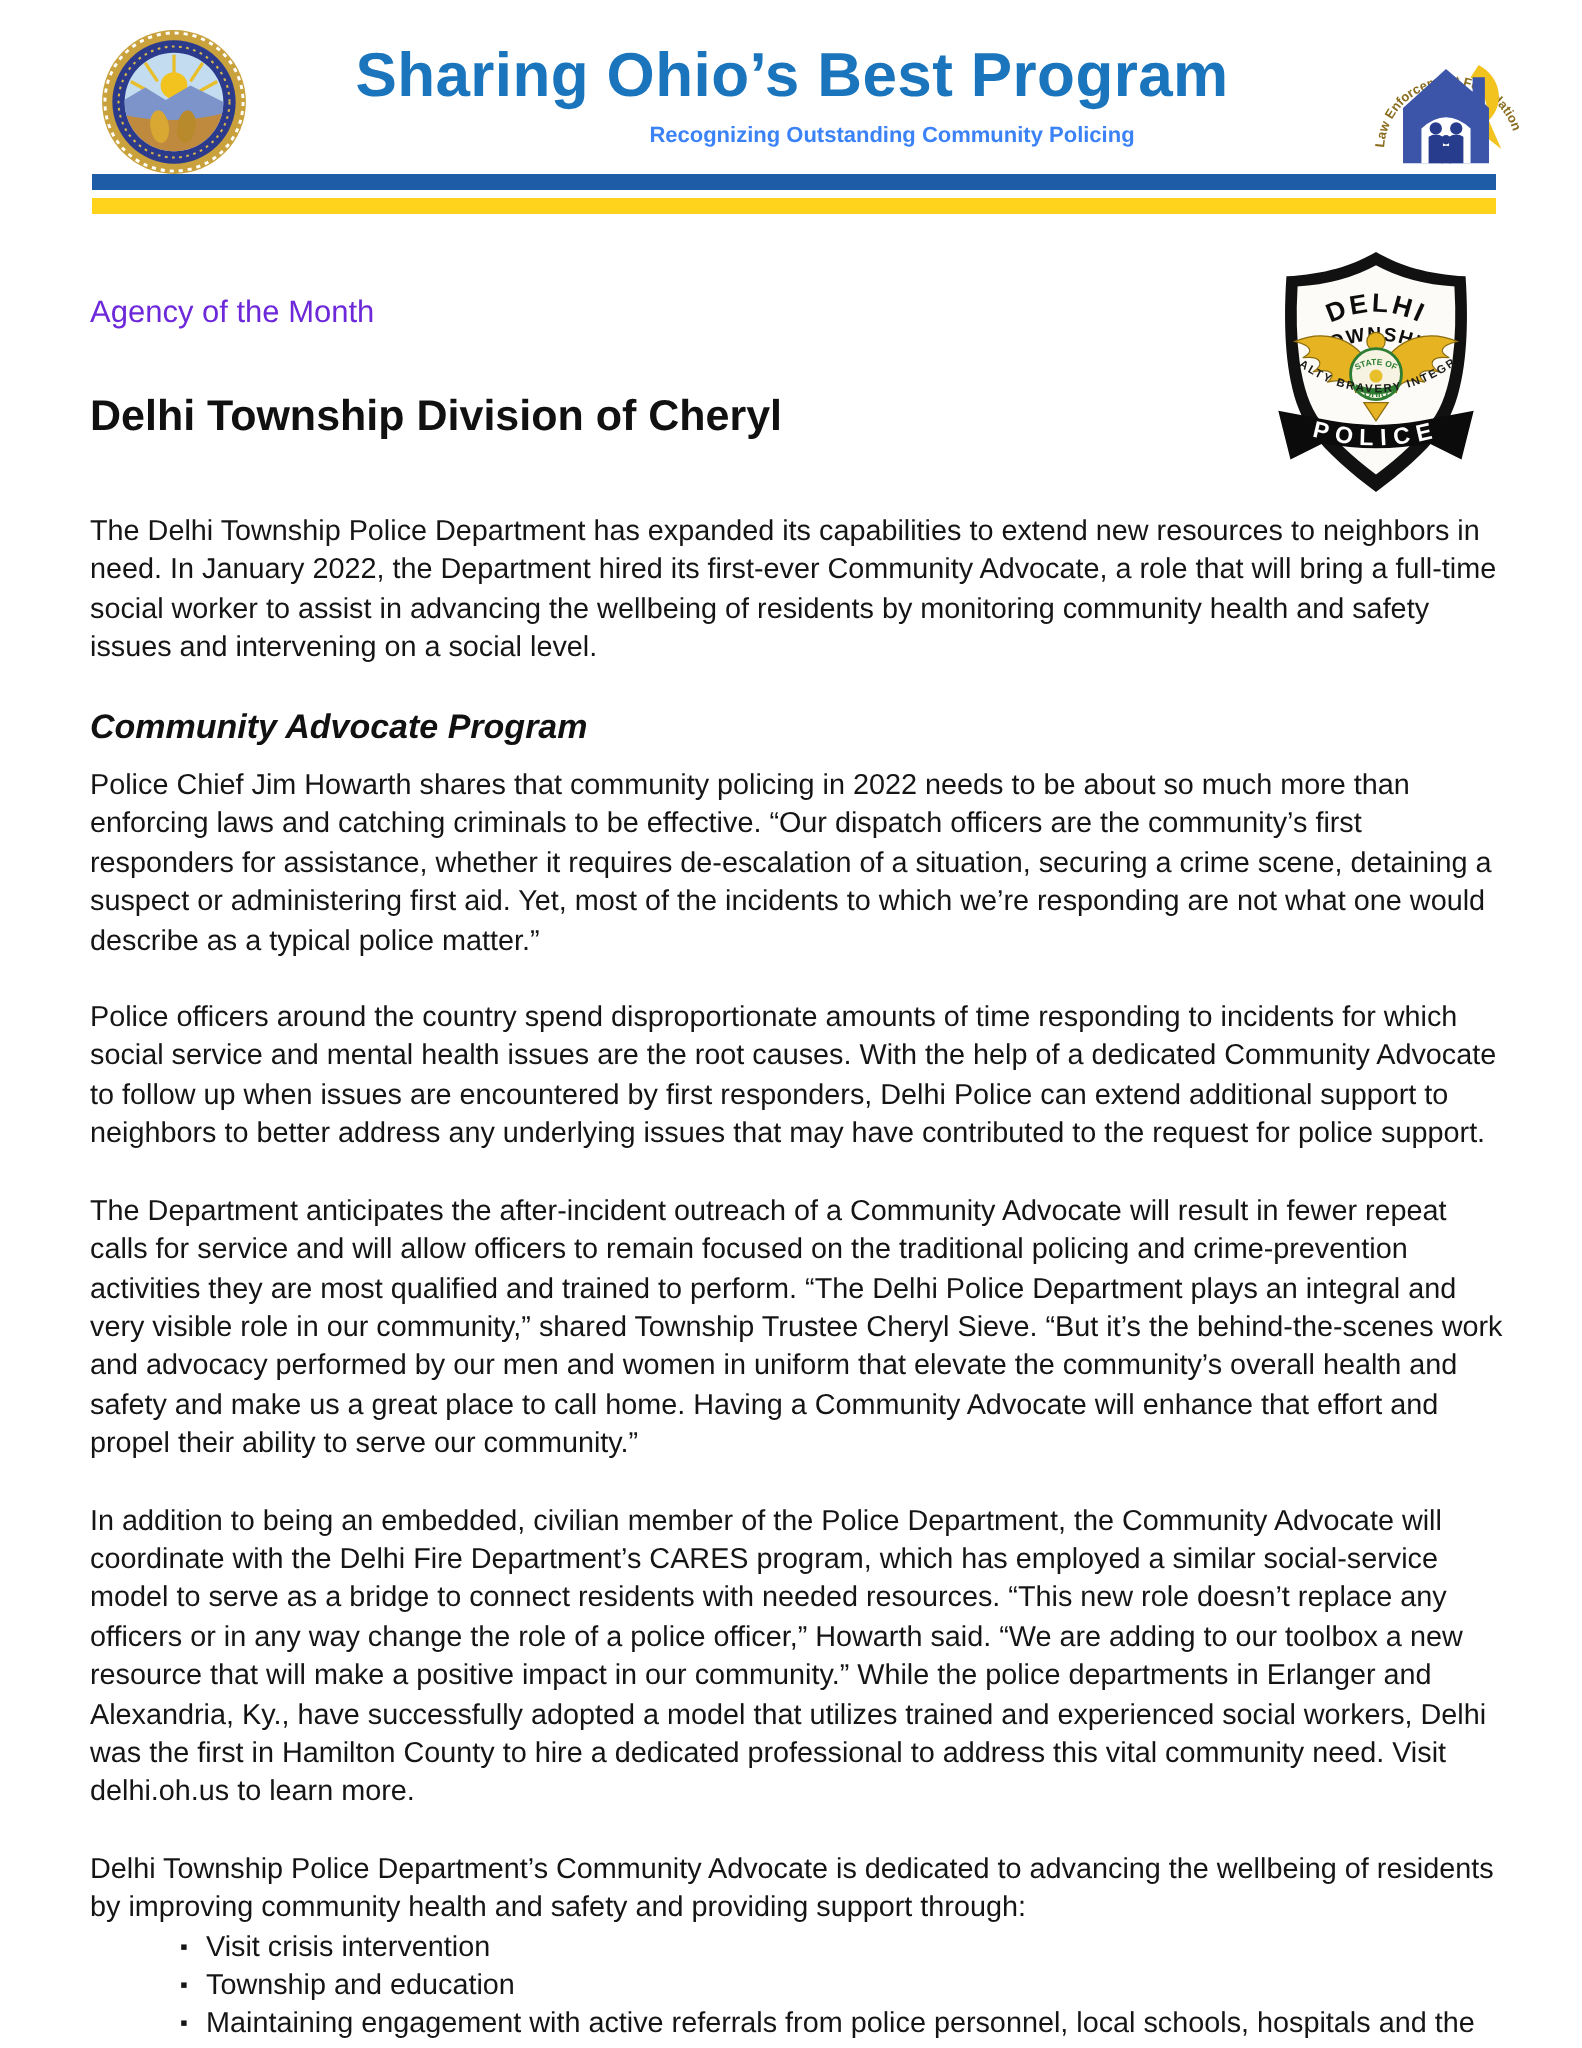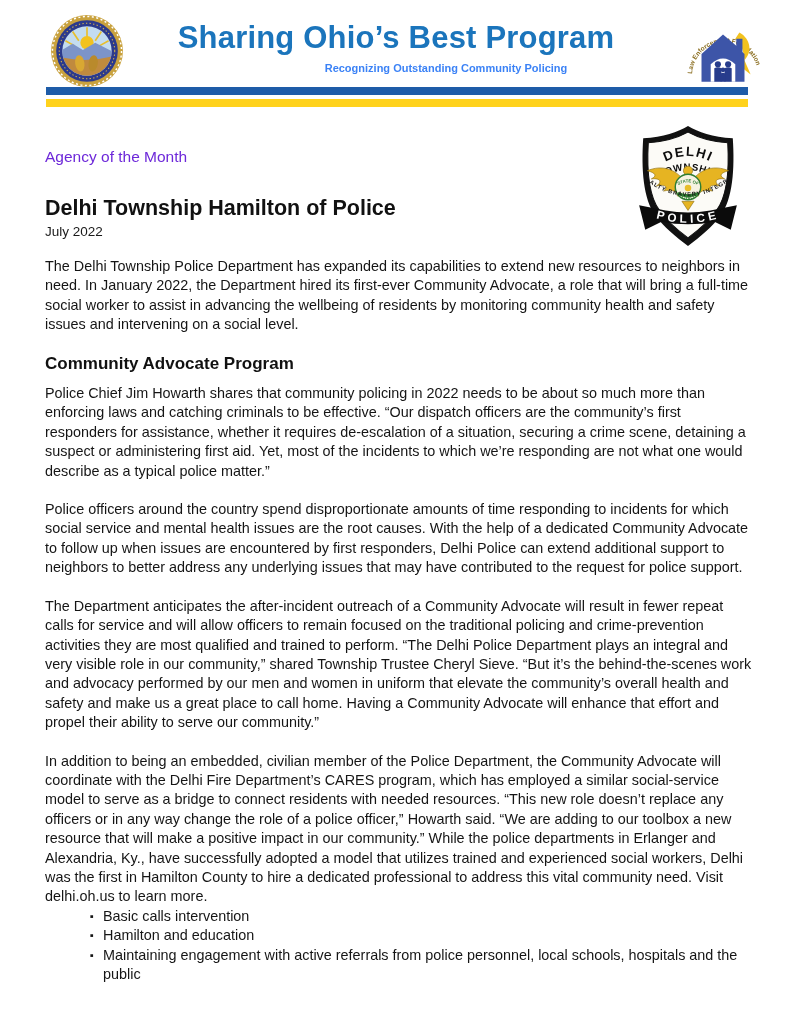--- a/index.html
+++ b/index.html
@@ -22,23 +22,23 @@
   .stripe.blue{top:87px;background:#1E5CA8;}
   .stripe.yellow{top:99px;background:#FFD21C;}
   
   .content{position:absolute;left:45px;top:140px;width:707px;}
   .kicker{padding-top:8px;font-size:15.5px;color:#6d28d9;}
   .article-title{margin:30px 0 0 0;font-size:21.5px;font-weight:bold;color:#111;}
   .article-date{margin-top:3px;font-size:13.5px;color:#1a1a1a;}
   .badge{position:absolute;right:46px;top:123px;width:114px;height:126px;}
   .body-copy{font-size:14.4px;line-height:19.4px;color:#151515;}
   .body-copy p{margin:19px 0 0 0;}
-  .body-copy p.first{margin-top:18px;}
+  .body-copy p.first{margin-top:36px;}
   .section-heading{
-    margin:19px 0 0 0;font-size:17px;font-weight:bold;color:#111;
+    margin:19px 0 0 0;font-size:17px;font-weight:bold;font-style:italic;color:#111;
   }
   .section-heading + p{margin-top:11px;}
   ul.bullets{margin:0;padding:0 0 0 45px;list-style:none;}
   ul.bullets li{position:relative;padding-left:13px;line-height:19.4px;font-size:14.4px;}
   ul.bullets li::before{content:"▪";position:absolute;left:0;top:0;font-size:11px;}
 </style>
 </head>
 <body>
 
 <div class="page">
@@ -136,34 +136,34 @@
       </text>
       <path d="M8 80 L34 85 Q56 89 78 85 L104 80 L98 104 L82 96 Q56 101 30 96 L14 104 Z" fill="#0B0B0B"></path>
       <text font-size="11.5" font-weight="bold" fill="#ffffff" letter-spacing="3.5" font-family="Liberation Sans, sans-serif">
         <textPath href="#arcPolice" startOffset="50%" text-anchor="middle">POLICE</textPath>
       </text>
     </svg>
   </div>
 
   <div class="content">
     <div class="kicker">Agency of the Month</div>
-    <h1 class="article-title">Delhi Township Hamilton of Police</h1>
-    <div class="article-date">July 2022</div>
+    <h1 class="article-title">Delhi Township Division of Cheryl</h1>
 
     <div class="body-copy">
       <p class="first">The Delhi Township Police Department has expanded its capabilities to extend new resources to neighbors in need. In January 2022, the Department hired its first-ever Community Advocate, a role that will bring a full-time social worker to assist in advancing the wellbeing of residents by monitoring community health and safety issues and intervening on a social level.</p>
 
       <h2 class="section-heading">Community Advocate Program</h2>
       <p>Police Chief Jim Howarth shares that community policing in 2022 needs to be about so much more than enforcing laws and catching criminals to be effective. “Our dispatch officers are the community’s first responders for assistance, whether it requires de-escalation of a situation, securing a crime scene, detaining a suspect or administering first aid. Yet, most of the incidents to which we’re responding are not what one would describe as a typical police matter.”</p>
       <p>Police officers around the country spend disproportionate amounts of time responding to incidents for which social service and mental health issues are the root causes.  With the help of a dedicated Community Advocate to follow up when issues are encountered by first responders, Delhi Police can extend additional support to neighbors to better address any underlying issues that may have contributed to the request for police support.</p>
       <p>The Department anticipates the after-incident outreach of a Community Advocate will result in fewer repeat calls for service and will allow officers to remain focused on the traditional policing and crime-prevention activities they are most qualified and trained to perform. “The Delhi Police Department plays an integral and very visible role in our community,” shared Township Trustee Cheryl Sieve. “But it’s the behind-the-scenes work and advocacy performed by our men and women in uniform that elevate the community’s overall health and safety and make us a great place to call home. Having a Community Advocate will enhance that effort and propel their ability to serve our community.”</p>
       <p>In addition to being an embedded, civilian member of the Police Department, the Community Advocate will coordinate with the Delhi Fire Department’s CARES program, which has employed a similar social-service model to serve as a bridge to connect residents with needed resources. “This new role doesn’t replace any officers or in any way change the role of a police officer,” Howarth said. “We are adding to our toolbox a new resource that will make a positive impact in our community.” While the police departments in Erlanger and Alexandria, Ky., have successfully adopted a model that utilizes trained and experienced social workers, Delhi was the first in Hamilton County to hire a dedicated professional to address this vital community need. Visit delhi.oh.us to learn more.</p>
 
+      <p>Delhi Township Police Department’s Community Advocate is dedicated to advancing the wellbeing of residents by improving community health and safety and providing support through:</p>
       <ul class="bullets">
-        <li>Basic calls intervention</li>
-        <li>Hamilton and education</li>
+        <li>Visit crisis intervention</li>
+        <li>Township and education</li>
         <li>Maintaining engagement with active referrals from police personnel, local schools, hospitals and the public</li>
 
       </ul>
     </div>
   </div>
 
 </div>
 
 </body></html>

